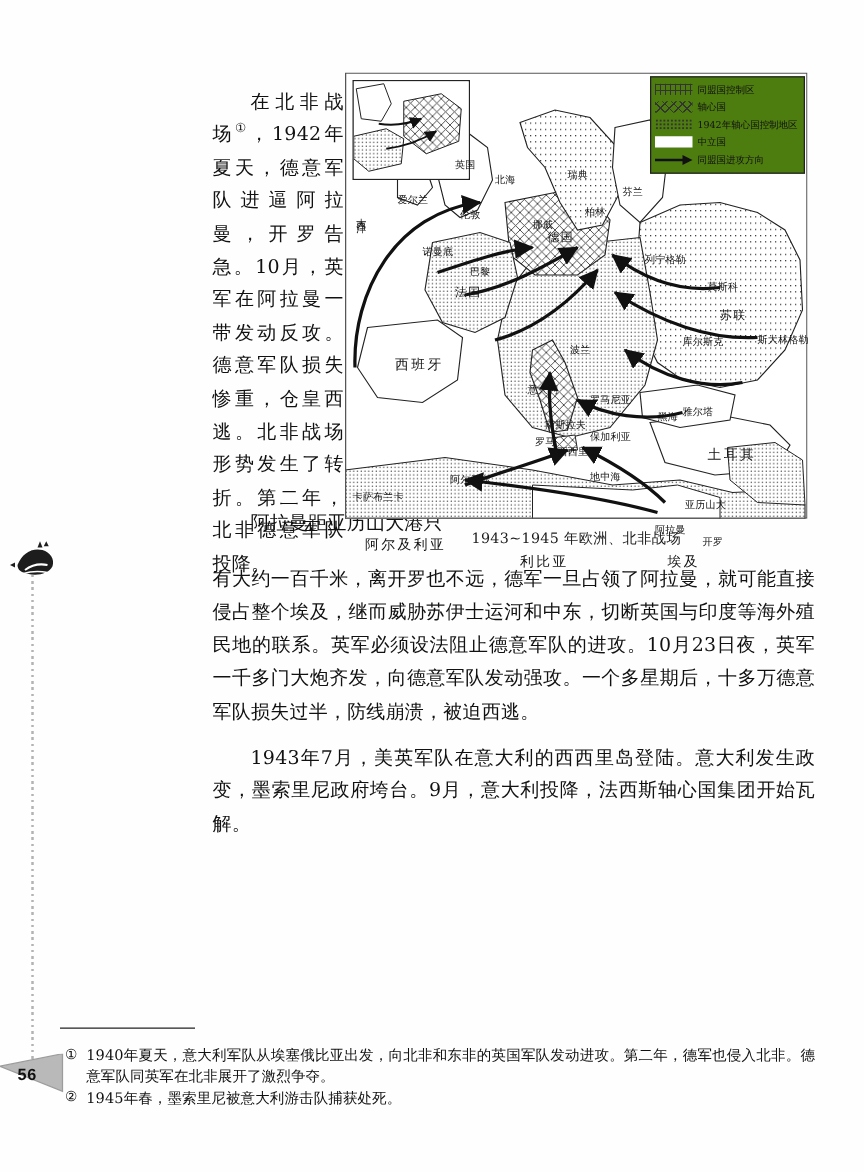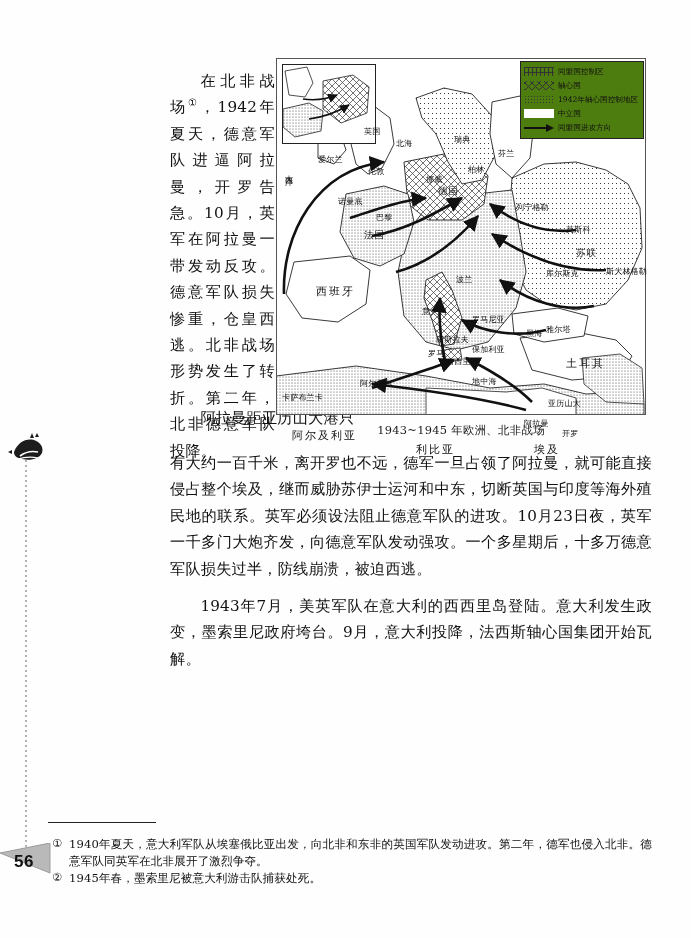--- a/index.html
+++ b/index.html
@@ -48,21 +48,21 @@
     left: 0px;
     top: 843px;
     width: 54px;
     height: 38px;
   }
   .page-number-tri .num {
     position: absolute;
     left: 14px;
     top: 9px;
     font-family: "Liberation Sans", sans-serif;
-    font-size: 17px;
+    font-size: 13px;
     font-weight: bold;
     color: #111;
     letter-spacing: .5px;
   }
 
   
   .col {
     position: absolute;
     left: 170px;
     width: 482px;

